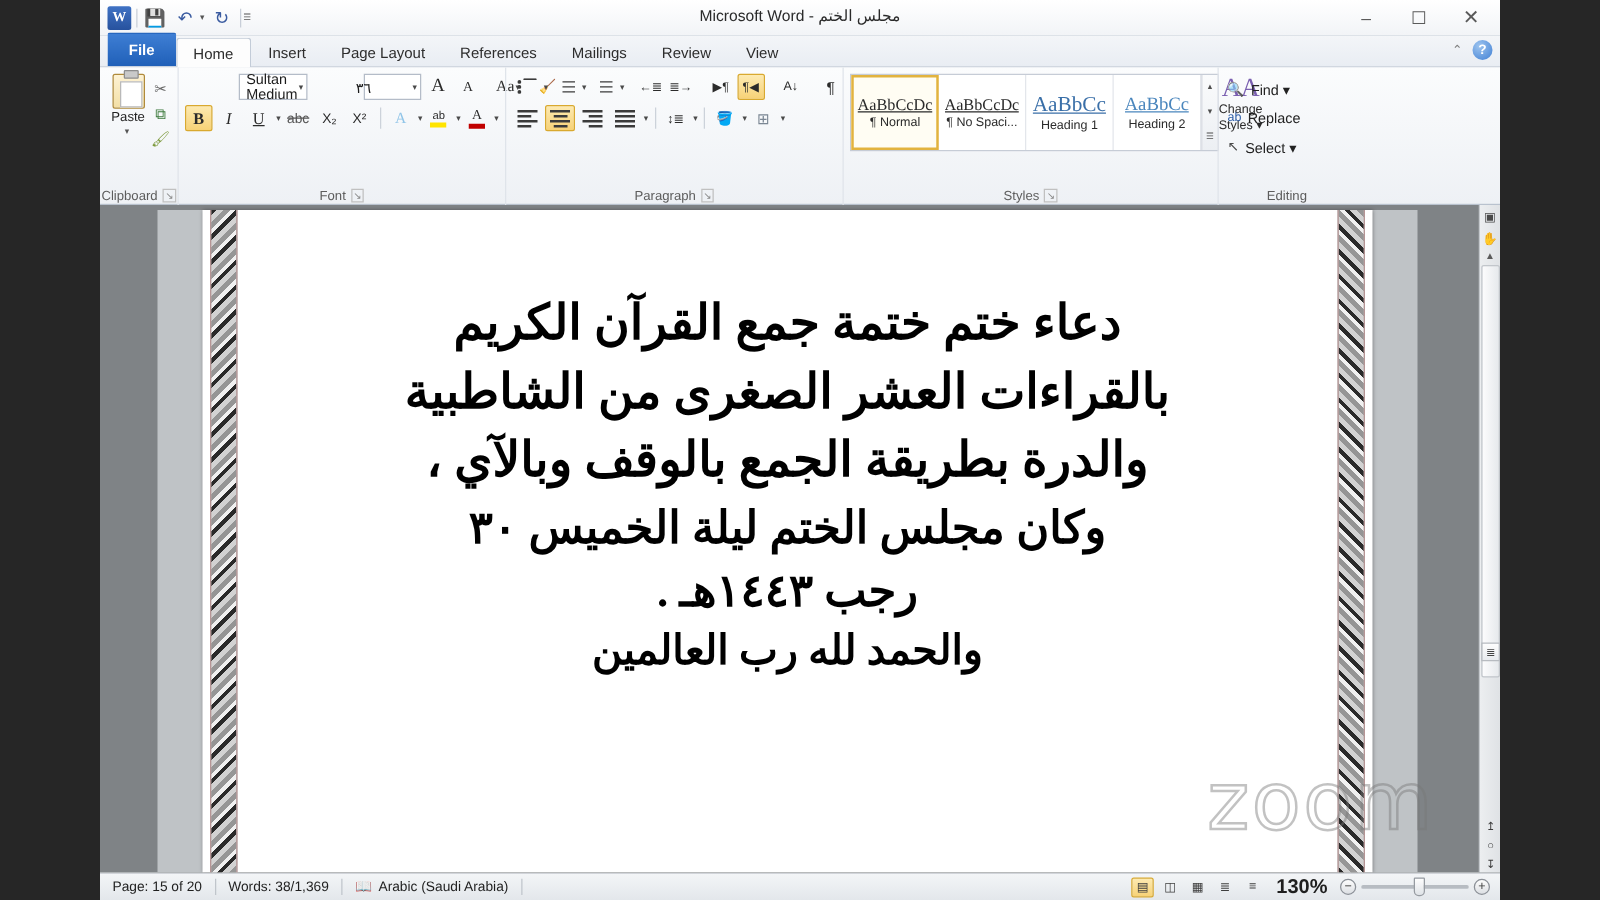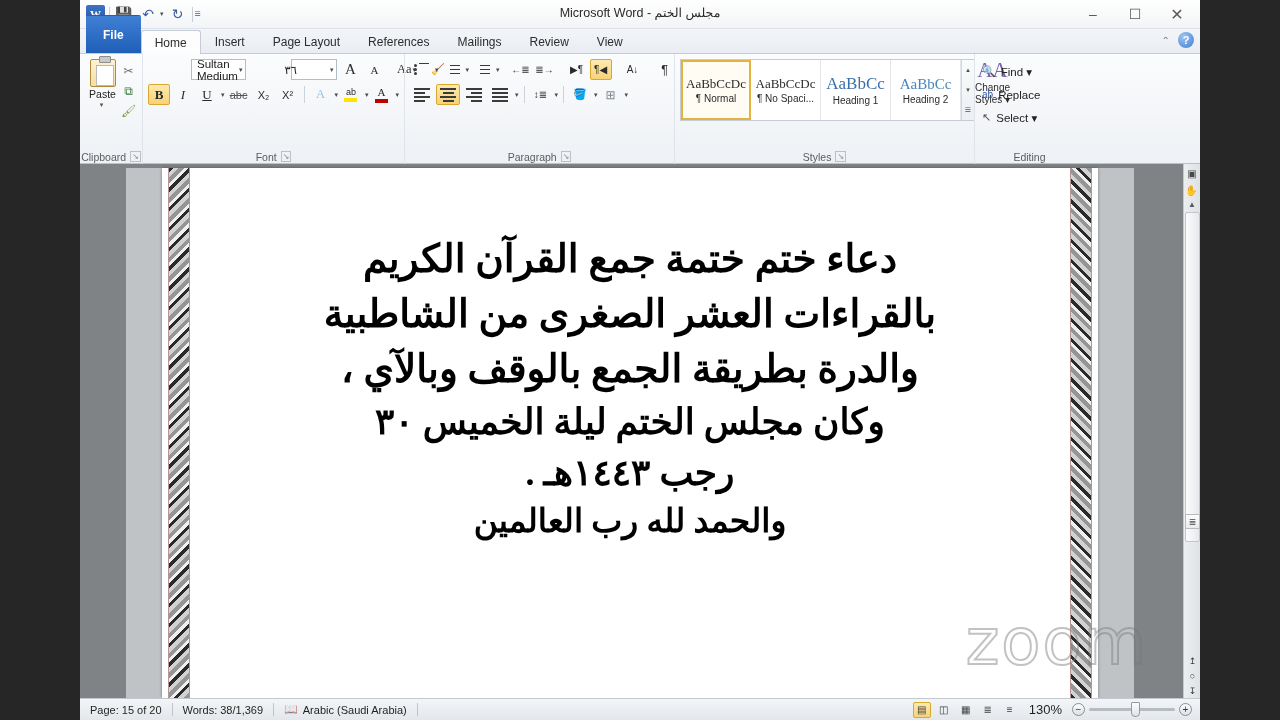--- a/index.html
+++ b/index.html
@@ -52,21 +52,21 @@
     background:linear-gradient(#f3f5f8,#e9edf3);
     border-bottom:1px solid #c3ccd8;
     display:flex;align-items:flex-end;padding-left:6px;
   }
   .tab{
     height:24px;padding:0 13px;display:flex;align-items:center;
     font-size:12px;color:#2d2d2d;border:1px solid transparent;border-bottom:none;
   }
   .tab.file{
     background:linear-gradient(#3f7fd4,#1f5fb8);color:#fff;font-weight:bold;
-    border-radius:2px 2px 0 0;padding:0 16px;height:38px;
+    border-radius:2px 2px 0 0;padding:0 16px;height:27px;
   }
   .tab.active{
     background:#fdfdfd;border-color:#c3ccd8;border-radius:3px 3px 0 0;
     position:relative;top:1px;
   }
   .tabsrow .right-icons{position:absolute;right:6px;top:3px;display:flex;gap:8px;align-items:center;}
   .caret-up{color:#7d7d7d;font-size:10px;}
   .helpq{
     width:16px;height:16px;border-radius:50%;
     background:radial-gradient(circle at 35% 30%,#9dc4ef,#3f7fd4);
@@ -162,21 +162,21 @@
   .alignicon.jst i{width:16px;}
 
   
   .styles-grp{width:300px;}
   .style-gallery{display:flex;border:1px solid #c6ccd6;background:#fff;height:62px;}
   .style-item{
     width:70px;display:flex;flex-direction:column;align-items:center;justify-content:center;gap:1px;
     border-right:1px solid #e3e6eb;
   }
   .style-item.sel{border:2px solid #e2b33e;background:#fffdf3;}
-  .style-prev{font-size:13px;color:#2a2a2a;font-family:"Liberation Serif",serif;white-space:nowrap;overflow:hidden;}
+  .style-prev{font-size:13px;color:#2a2a2a;font-family:"Liberation Serif",serif;white-space:nowrap;overflow:hidden;text-decoration:underline;}
   .style-prev.h1{color:#3a6fa8;font-size:17px;}
   .style-prev.h2{color:#4a86bd;font-size:15px;}
   .style-name{font-size:10px;color:#2b2b2b;white-space:nowrap;}
   .gal-scroll{width:13px;display:flex;flex-direction:column;justify-content:space-between;
     background:linear-gradient(#fafbfc,#eceff3);border-left:1px solid #d3d8e0;}
   .gal-scroll span{font-size:7px;text-align:center;color:#4e4e4e;line-height:20px;height:20px;}
   .chg-styles{width:56px;display:flex;flex-direction:column;align-items:center;justify-content:center;gap:1px;}
   .aa-ico{font-size:21px;color:#7a5fb0;font-family:"Liberation Serif",serif;line-height:22px;}
 
   
@@ -251,21 +251,21 @@
     display:flex;align-items:center;font-size:11px;color:#1f1f1f;
   }
   .sb-item{padding:0 10px;height:22px;display:flex;align-items:center;gap:5px;}
   .sb-sep{width:1px;height:13px;background:#c0c5cb;}
   .sb-right{margin-left:auto;display:flex;align-items:center;padding-right:8px;gap:4px;}
   .vbtn{
     width:18px;height:16px;display:flex;align-items:center;justify-content:center;
     font-size:10px;color:#3e3e3e;border:1px solid transparent;border-radius:2px;
   }
   .vbtn.on{background:linear-gradient(#fdeab1,#f7d277);border-color:#d9a92f;}
-  .zoomval{font-size:13px;color:#1f1f1f;padding:0 6px;}
+  .zoomval{font-size:16px;color:#1f1f1f;padding:0 6px;font-weight:bold;}
   .zmbtn{width:13px;height:13px;border-radius:50%;border:1px solid #8b9097;
     background:linear-gradient(#fdfdfd,#dcdfe3);display:flex;align-items:center;justify-content:center;
     font-size:10px;color:#3a3a3a;line-height:11px;}
   .ztrack{width:86px;height:3px;background:#b7bcc2;border-radius:2px;position:relative;}
   .zthumb{position:absolute;left:42px;top:-6px;width:9px;height:15px;
     background:linear-gradient(#fdfdfd,#dfe3e7);border:1px solid #969ba1;border-radius:1px 1px 4px 4px;}
   .book-ico{font-size:11px;color:#3b6a3b;}
 
   
   .zoom-wm{

